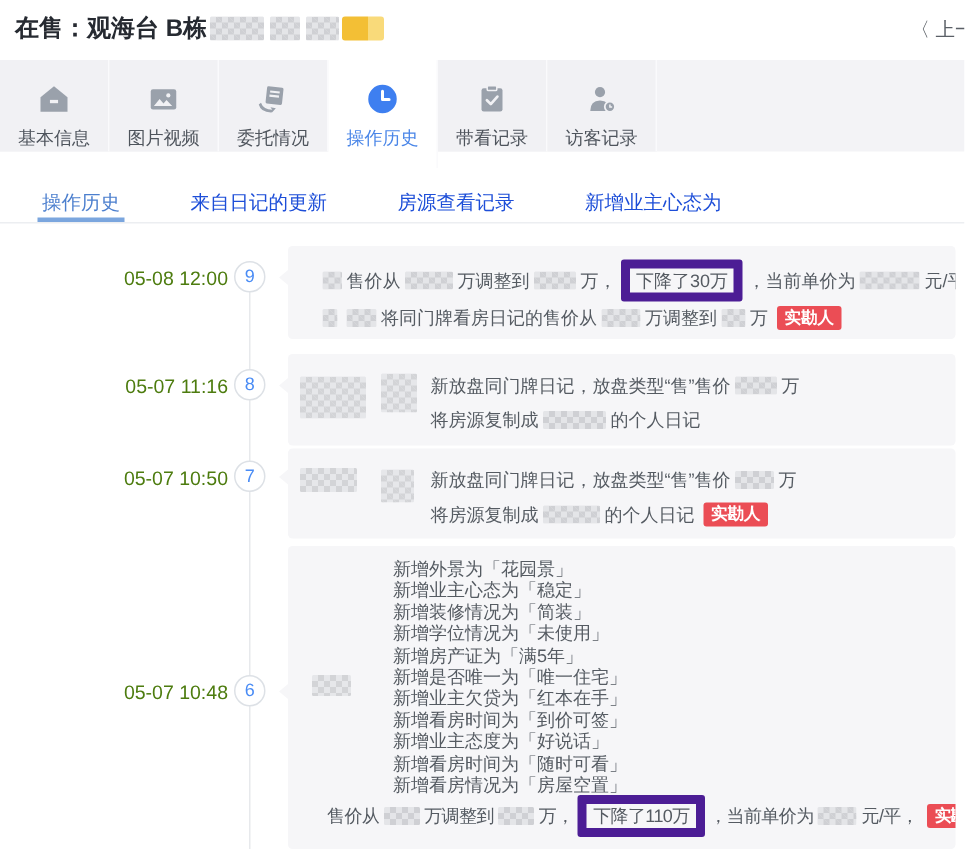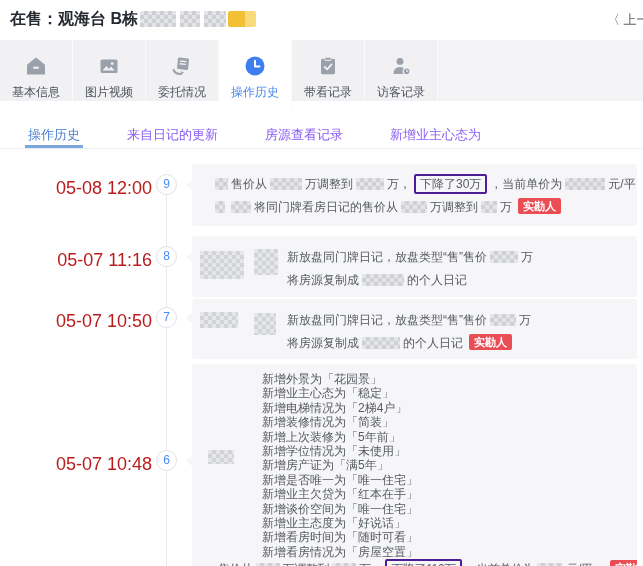--- a/index.html
+++ b/index.html
@@ -26,35 +26,35 @@
   .mtab{width:73px;height:61px;background:#f1f1f4;border-right:1px solid #fafafc;
     display:flex;flex-direction:column;align-items:center;justify-content:flex-start;
     padding-top:13px;box-sizing:border-box;cursor:pointer;}
   .mtab .ic{height:26px;display:flex;align-items:center;}
   .mtab .lb{font-size:12px;color:#4e545c;margin-top:5px;white-space:nowrap;}
   .mtab.active{background:#fff;height:72px;}
   .mtab.active .lb{color:#4a86e8;}
   
   .subbar{position:absolute;left:0;top:119px;width:643px;height:30px;border-bottom:1px solid #ecEEf1;
     border-bottom:1px solid #eceef1;box-sizing:border-box;padding-left:25px;display:flex;}
-  .stab{font-size:13px;color:#8b5cf6;margin-right:41px;padding:7px 3px 8px;cursor:pointer;white-space:nowrap;}
+  .stab{font-size:13px;color:#1d4ed8;margin-right:41px;padding:7px 3px 8px;cursor:pointer;white-space:nowrap;}
   .stab.active{color:#4c7fce;border-bottom:3px solid #7ba6de;padding-bottom:5px;}
   
   .tline{position:absolute;left:166px;top:185px;width:1px;height:381px;background:#e7e9ec;}
-  .tdate{position:absolute;left:52px;width:100px;text-align:right;font-size:18px;color:#b91c1c;white-space:nowrap;}
+  .tdate{position:absolute;left:52px;width:100px;text-align:right;font-size:13px;color:#4d7c0f;white-space:nowrap;}
   .tbadge{position:absolute;left:156px;width:19px;height:19px;border:1px solid #dde1e6;border-radius:50%;
     background:#fff;color:#4a8cf5;font-size:12px;line-height:19px;text-align:center;}
   .tbox{position:absolute;left:192px;width:445px;background:#f6f6f8;border-radius:3px;box-sizing:border-box;overflow:hidden;}
   .tail{position:absolute;left:186px;width:0;height:0;border-top:5px solid transparent;
     border-bottom:5px solid transparent;border-right:6px solid #f6f6f8;}
   .line{font-size:12px;color:#555b62;line-height:23px;white-space:nowrap;}
   .e4 .line{line-height:14.4px;}
   .line.indent{padding-left:44px;}
   .line.tight{letter-spacing:-0.4px;}
-  .redbox{display:inline-block;border:2px solid #4c1d95;border-radius:2px;padding:0 4px;margin:0 3px;line-height:16px;}
+  .redbox{display:inline-block;border:6px solid #4c1d95;border-radius:2px;padding:0 4px;margin:0 3px;line-height:16px;}
   .tag{display:inline-block;background:#eb4d55;color:#fff;font-size:11px;font-weight:bold;
     padding:2px 5px;border-radius:2px;margin-left:6px;line-height:12px;vertical-align:1px;text-align:center;}
   .nblur{position:absolute;border-radius:1px;
     background-image:
       linear-gradient(45deg,#d3d4d7 25%,transparent 25%,transparent 75%,#d3d4d7 75%),
       linear-gradient(45deg,#d3d4d7 25%,#e6e7ea 25%,#e6e7ea 75%,#d3d4d7 75%);
     background-size:8px 8px;background-position:0 0,4px 4px;}
   .pad1{padding:9px 8px 0 20px;}
   .pad2{padding:10px 8px 0 95px;}
   .pad4{padding:8px 8px 0 26px;}
@@ -169,25 +169,23 @@
     <div class="line">将房源复制成<span class="blur" style="width: 38px;"></span>的个人日记<span class="tag">实勘人</span></div>
   </div>
 
 <div class="tdate" style="top:454px">05-07 10:48</div>
 <div class="tbadge" style="top:450px">6</div>
 <div class="tail" style="top:456px"></div>
 <div class="tbox pad4 e4" style="top:364px;height:202px">
   <span class="nblur" style="left:16px;top:86px;width:26px;height:14px"></span>
 <div class="line indent">新增外景为「花园景」</div>
     <div class="line indent">新增业主心态为「稳定」</div>
-    <div class="line indent">新增电梯情况为「2梯4户」</div>
     <div class="line indent">新增装修情况为「简装」</div>
-    <div class="line indent">新增上次装修为「5年前」</div>
     <div class="line indent">新增学位情况为「未使用」</div>
     <div class="line indent">新增房产证为「满5年」</div>
     <div class="line indent">新增是否唯一为「唯一住宅」</div>
     <div class="line indent">新增业主欠贷为「红本在手」</div>
-    <div class="line indent">新增谈价空间为「唯一住宅」</div>
+    <div class="line indent">新增看房时间为「到价可签」</div>
     <div class="line indent">新增业主态度为「好说话」</div>
     <div class="line indent">新增看房时间为「随时可看」</div>
     <div class="line indent">新增看房情况为「房屋空置」</div>
     <div class="line tight">售价从<span class="blur" style="width: 24px;"></span>万调整到<span class="blur" style="width: 24px;"></span>万，<span class="redbox">下降了110万</span>，当前单价为<span class="blur" style="width: 26px;"></span>元/平，<span class="tag">实勘人</span></div>
   </div>
 
 </body></html>

